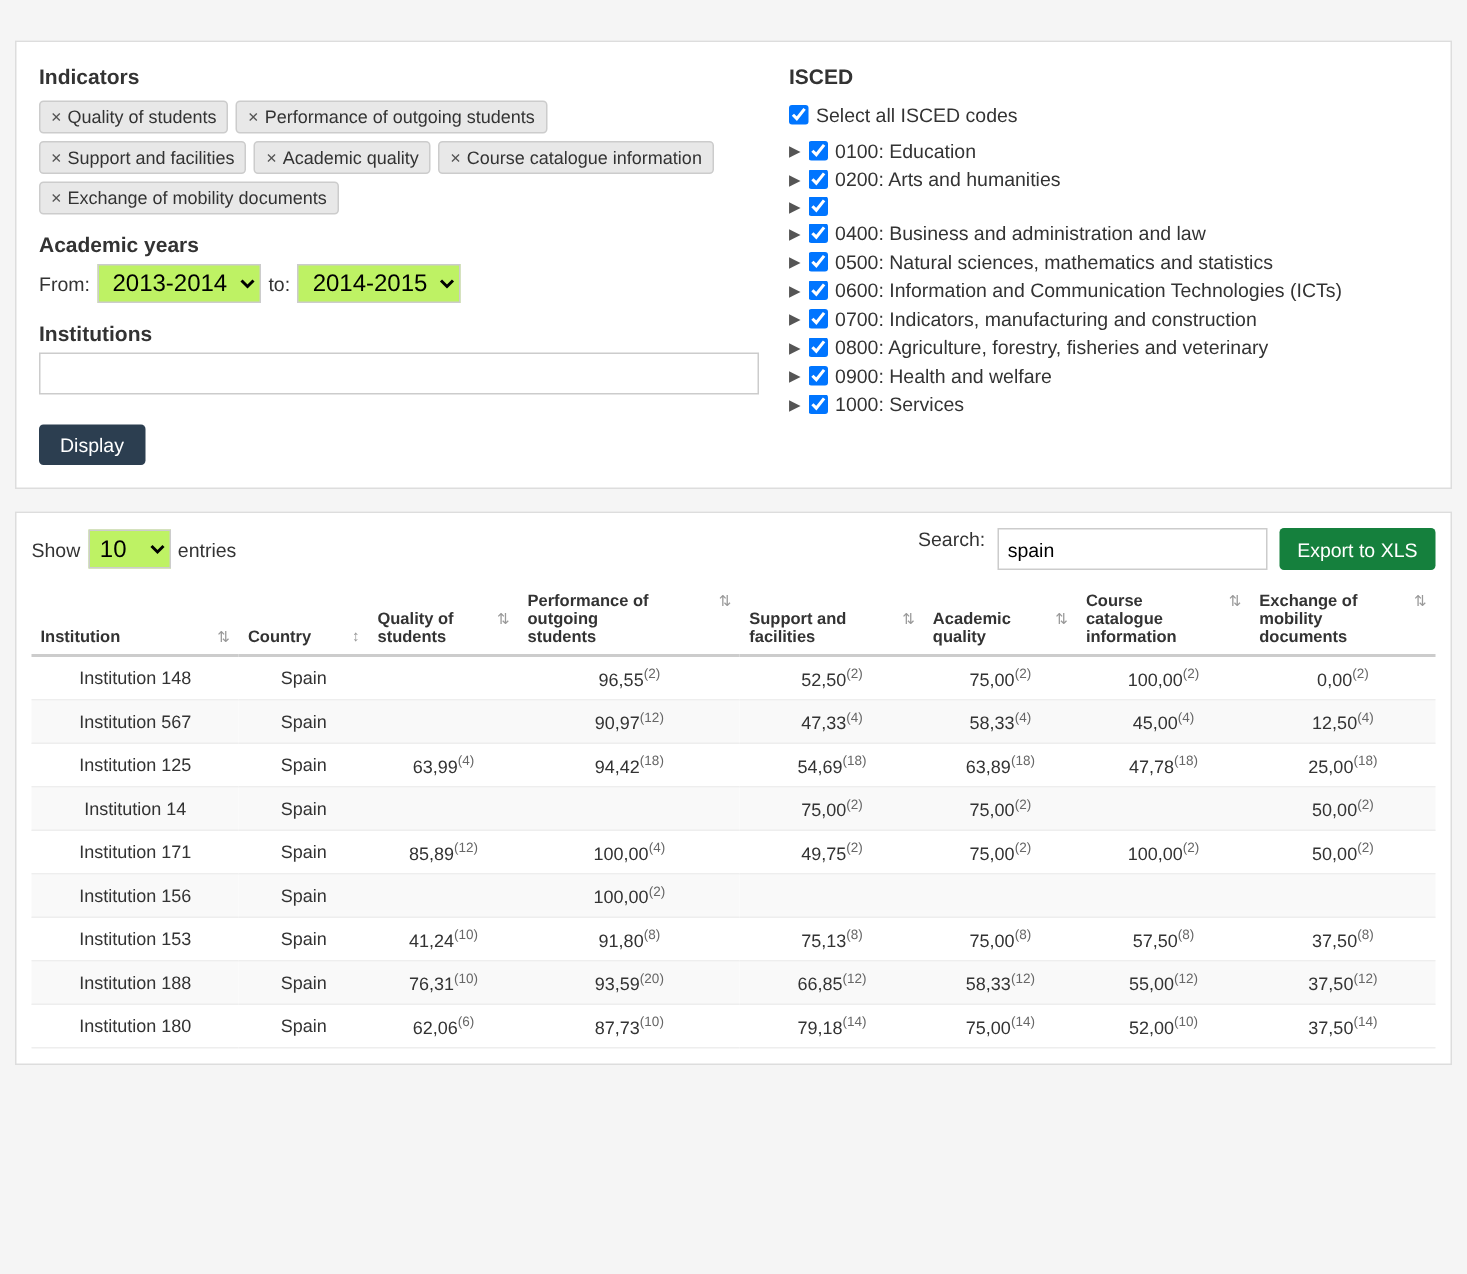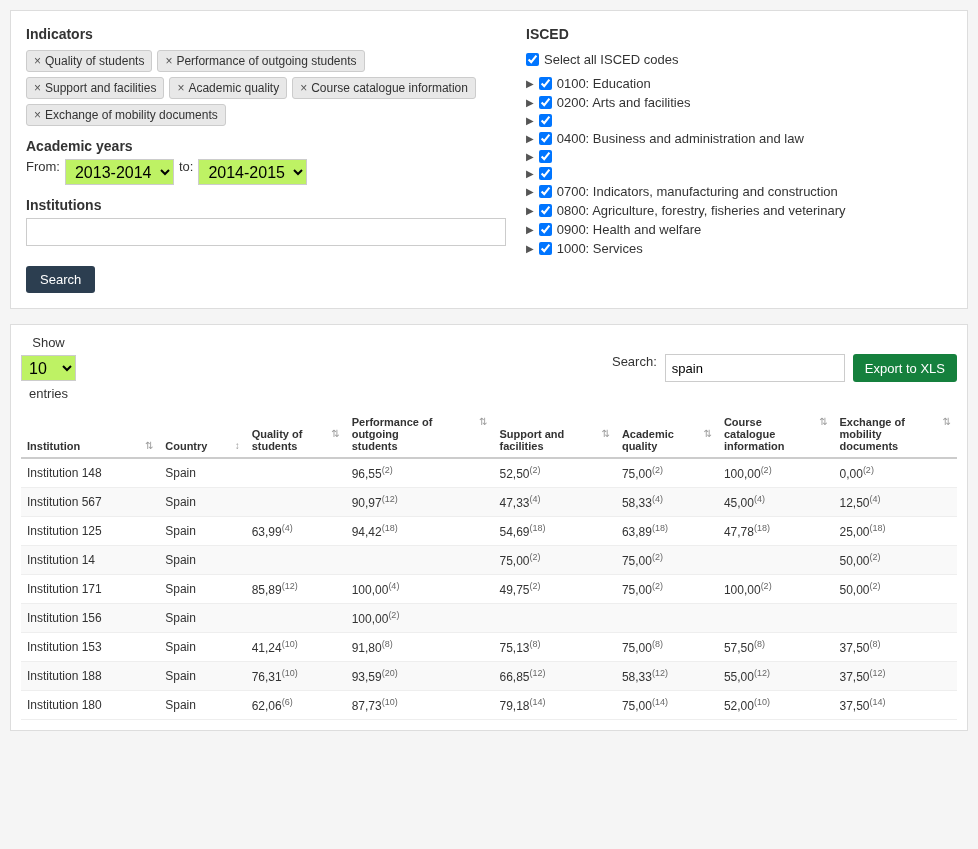--- a/index.html
+++ b/index.html
@@ -1,63 +1,63 @@
 <!DOCTYPE html>
 <html><head>
   <meta charset="utf-8">
   <style>
     * { box-sizing: border-box; margin: 0; padding: 0; }
     body { font-family: Arial, sans-serif; font-size: 13px; background: #f5f5f5; color: #333; padding: 10px; }
     
-    .main-container { display: flex; gap: 20px; background: #fff; padding: 15px; border: 1px solid #ddd; }
+    .main-container { display: flex; gap: 20px; background: #fff; padding: 15px; border: 1px solid #ddd; margin-top: 17px; }
     
     .left-panel { flex: 0 0 480px; }
     .right-panel { flex: 1; }
     
     .section-title { font-weight: bold; font-size: 14px; margin-bottom: 8px; }
     
     .tags-container { display: flex; flex-wrap: wrap; gap: 5px; margin-bottom: 12px; }
     .tag { display: inline-flex; align-items: center; background: #e8e8e8; border: 1px solid #ccc; border-radius: 3px; padding: 3px 7px; font-size: 12px; cursor: pointer; }
     .tag .x { margin-right: 4px; color: #555; }
     
     .form-row { margin-bottom: 12px; }
     .form-row label { font-weight: bold; display: block; margin-bottom: 5px; }
     
-    .inline-row { display: flex; align-items: flex-start; gap: 5px; }
+    .inline-row { display: flex; align-items: center; gap: 5px; }
     .inline-row span { font-size: 13px; }
     
     select { border: 1px solid #ccc; padding: 3px 5px; background: #bef264; font-size: 16px; height: 26px; }
     
     .institutions-input { width: 100%; border: 1px solid #ccc; padding: 4px 6px; height: 28px; font-size: 13px; }
     
     .display-btn { background: #2c3e50; color: #fff; border: none; padding: 6px 14px; font-size: 13px; cursor: pointer; margin-top: 8px; border-radius: 3px; }
     .isced-list { list-style: none; }
     .isced-item { display: flex; align-items: center; gap: 5px; padding: 2px 0; font-size: 13px; }
     .isced-item .arrow { font-size: 10px; color: #555; cursor: pointer; }
     .isced-item input[type="checkbox"] { margin: 0; }
     
     
     .table-section { margin-top: 15px; background: #fff; border: 1px solid #ddd; padding: 10px; }
     
     .table-controls { display: flex; align-items: center; justify-content: space-between; margin-bottom: 10px; }
-    .table-controls-left { display: flex; align-items: center; gap: 5px; flex-direction: column; }
+    .table-controls-left { display: flex; align-items: center; gap: 5px; }
     .table-controls-right { display: flex; gap: 8px; }
     
     .entries-select { width: 55px; border: 1px solid #ccc; padding: 3px; height: 26px; }
     
     .search-input { border: 1px solid #ccc; padding: 4px 6px; height: 28px; width: 180px; font-size: 13px; }
     
     .export-btn { background: #15803d; color: #fff; border: none; padding: 5px 12px; font-size: 13px; cursor: pointer; border-radius: 3px; white-space: nowrap; }
     
     table { width: 100%; border-collapse: collapse; font-size: 12px; }
     thead th { border-bottom: 2px solid #ccc; padding: 5px 6px; text-align: left; font-weight: normal; color: #555; vertical-align: bottom; }
     thead th .sort-icon { color: #999; font-size: 10px; margin-left: 2px; display: inline-block; vertical-align: middle; }
     thead th .col-name { font-weight: bold; color: #333; display: block; font-size: 11px; }
     
-    tbody tr { border-bottom: 1px solid #eee; }
+    tbody tr { border-bottom: 1px solid #eee; text-align: center; }
     tbody tr:nth-child(even) { background: #f9f9f9; }
     tbody td { padding: 6px 6px; vertical-align: middle; }
     
     sup { font-size: 9px; color: #666; }
   </style>
 </head>
 <body>
 
 <div class="main-container">
 
@@ -83,58 +83,60 @@
         <select id="to-select">
         <option value="2014-2015">2014-2015</option><option value="2013-2014">2013-2014</option><option value="2012-2013">2012-2013</option></select>
       </div>
     </div>
     
     <div class="form-row">
       <label class="section-title">Institutions</label>
       <input type="text" class="institutions-input" style="">
     </div>
     
-    <button class="display-btn">Search</button>
+    <button class="display-btn">Display</button>
   </div>
 
   <div class="right-panel">
     <div class="section-title">ISCED</div>
 
     <div class="isced-item" style="margin-bottom:5px;">
       <input type="checkbox" checked="" style="">
       <span>Select all ISCED codes</span>
     </div>
 
     <ul class="isced-list" id="isced-list">
     <li class="isced-item">
           <span class="arrow">▶</span>
           <input type="checkbox" checked="" style="">
           <span>0100: Education</span>
         </li>
         <li class="isced-item">
           <span class="arrow">▶</span>
           <input type="checkbox" checked="" style="">
-          <span>0200: Arts and facilities</span>
+          <span>0200: Arts and humanities</span>
         </li>
         <li class="isced-item">
           <span class="arrow">▶</span>
           <input type="checkbox" checked="" style="">
         </li>
         <li class="isced-item">
           <span class="arrow">▶</span>
           <input type="checkbox" checked="" style="">
           <span>0400: Business and administration and law</span>
         </li>
         <li class="isced-item">
           <span class="arrow">▶</span>
           <input type="checkbox" checked="" style="">
-        </li>
-        <li class="isced-item">
-          <span class="arrow">▶</span>
-          <input type="checkbox" checked="" style="">
+          <span>0500: Natural sciences, mathematics and statistics</span>
+        </li>
+        <li class="isced-item">
+          <span class="arrow">▶</span>
+          <input type="checkbox" checked="" style="">
+          <span>0600: Information and Communication Technologies (ICTs)</span>
         </li>
         <li class="isced-item">
           <span class="arrow">▶</span>
           <input type="checkbox" checked="" style="">
           <span>0700: Indicators, manufacturing and construction</span>
         </li>
         <li class="isced-item">
           <span class="arrow">▶</span>
           <input type="checkbox" checked="" style="">
           <span>0800: Agriculture, forestry, fisheries and veterinary</span>

